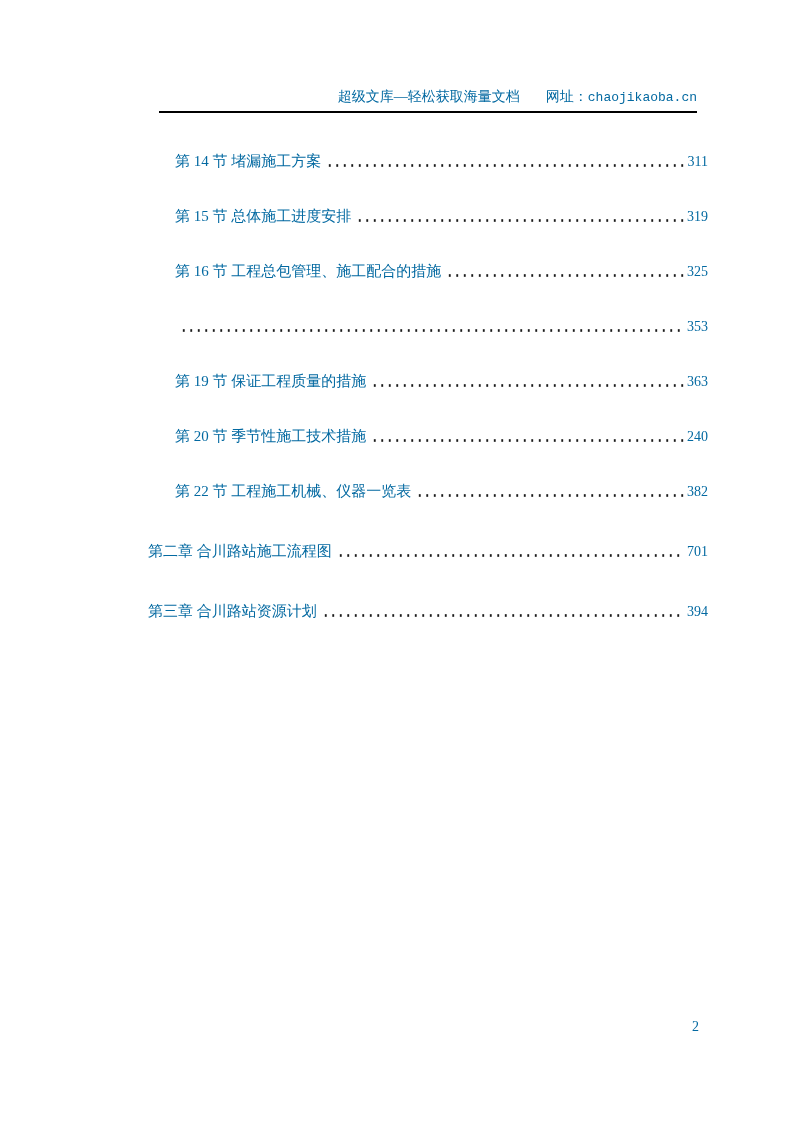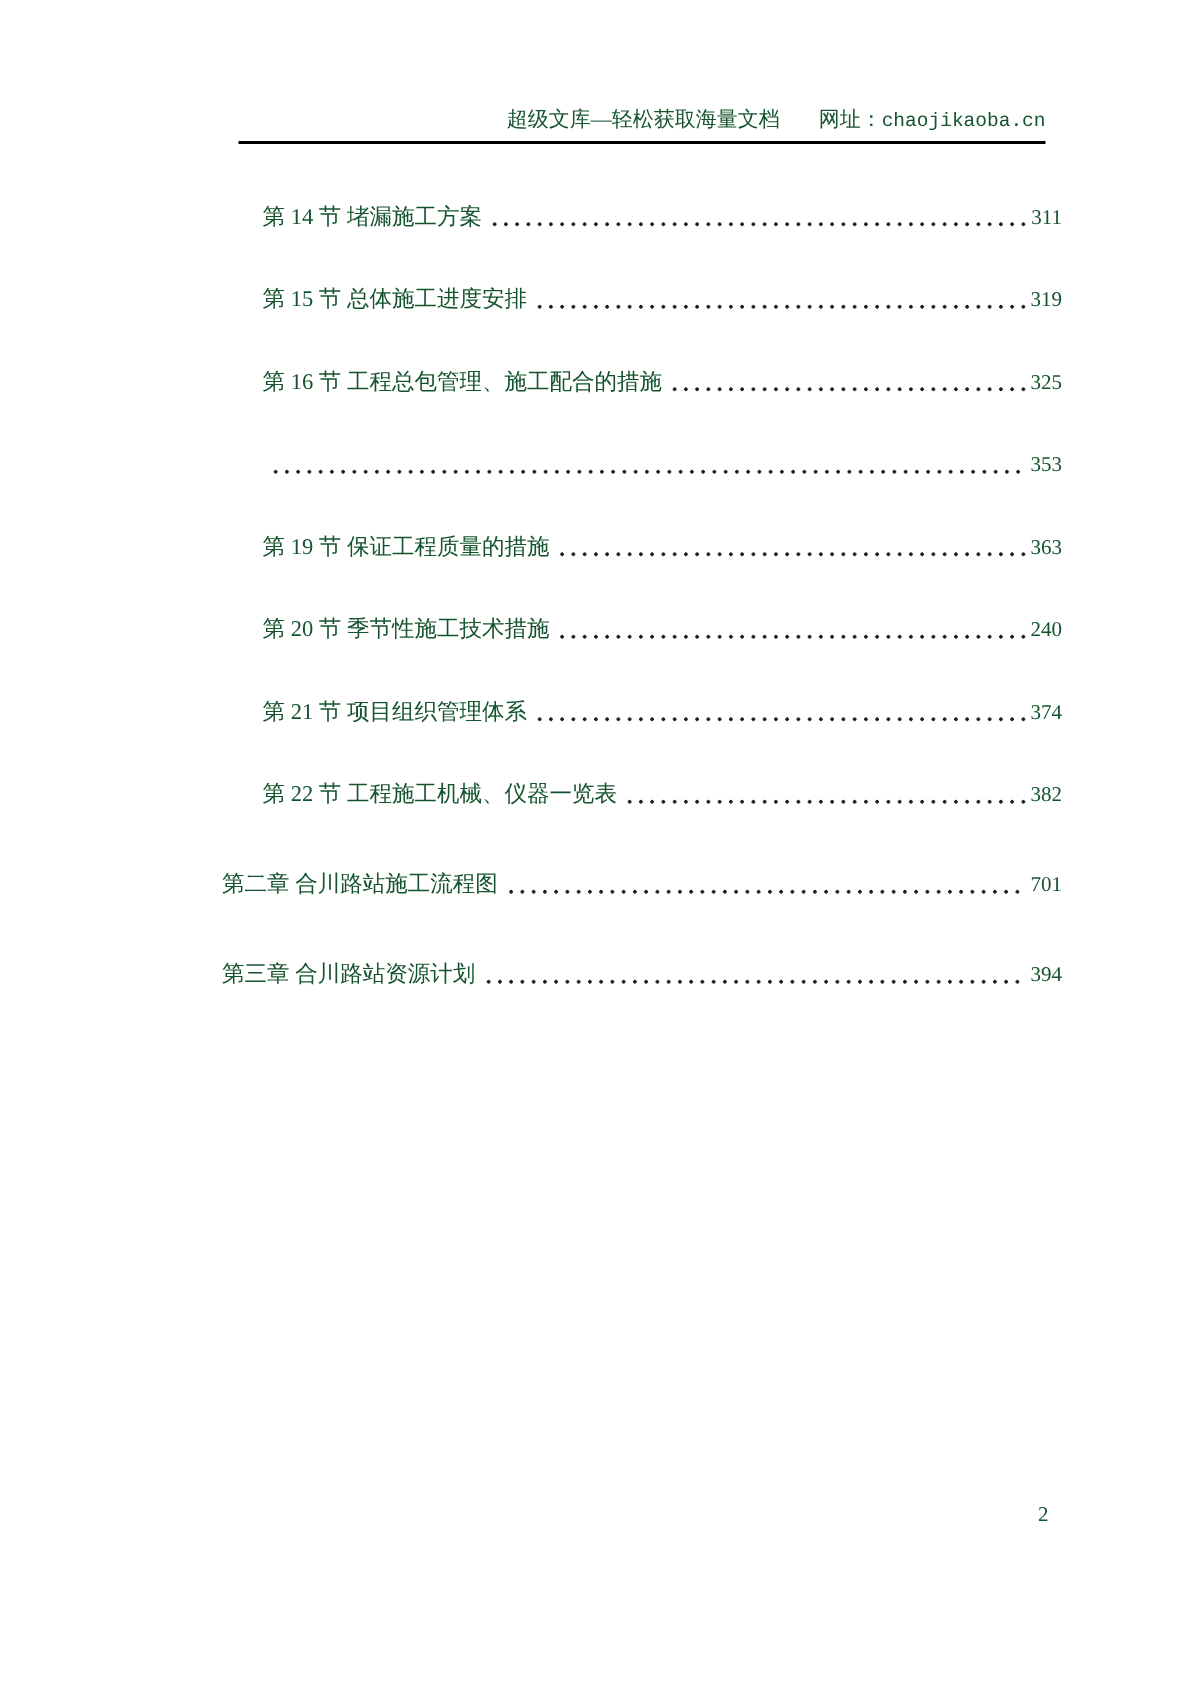--- a/index.html
+++ b/index.html
@@ -1,24 +1,24 @@
 <!DOCTYPE html>
 <html><head>
 <meta charset="utf-8">
 <style>
   * { margin: 0; padding: 0; box-sizing: border-box; }
   html, body { background: #ffffff; }
   .page {
     position: relative;
     width: 793px;
     height: 1074px;
-    margin: 0 auto;
+    margin: 16px auto;
     background: #ffffff;
     font-family: "Liberation Serif", "DejaVu Serif", serif;
-    color: #14532d;
+    color: #0369a1;
     overflow: hidden;
   }
   
   .header {
     position: absolute;
     top: 71px;
     left: 159px;
     right: 96px;
     text-align: right;
     font-size: 14px;
@@ -105,25 +105,20 @@
       <span class="toc-label">第 19 节 保证工程质量的措施</span>
       <span class="leader"></span>
       <span class="toc-page">363</span>
     </div>
       <div class="toc-row level-2">
       <span class="toc-label">第 20 节 季节性施工技术措施</span>
       <span class="leader"></span>
       <span class="toc-page">240</span>
     </div>
       <div class="toc-row level-2">
-      <span class="toc-label">第 21 节 项目组织管理体系</span>
-      <span class="leader"></span>
-      <span class="toc-page">374</span>
-    </div>
-      <div class="toc-row level-2">
       <span class="toc-label">第 22 节 工程施工机械、仪器一览表</span>
       <span class="leader"></span>
       <span class="toc-page">382</span>
     </div>
       <div class="toc-row level-1">
       <span class="toc-label">第二章 合川路站施工流程图</span>
       <span class="leader"></span>
       <span class="toc-page">701</span>
     </div>
       <div class="toc-row level-1">

